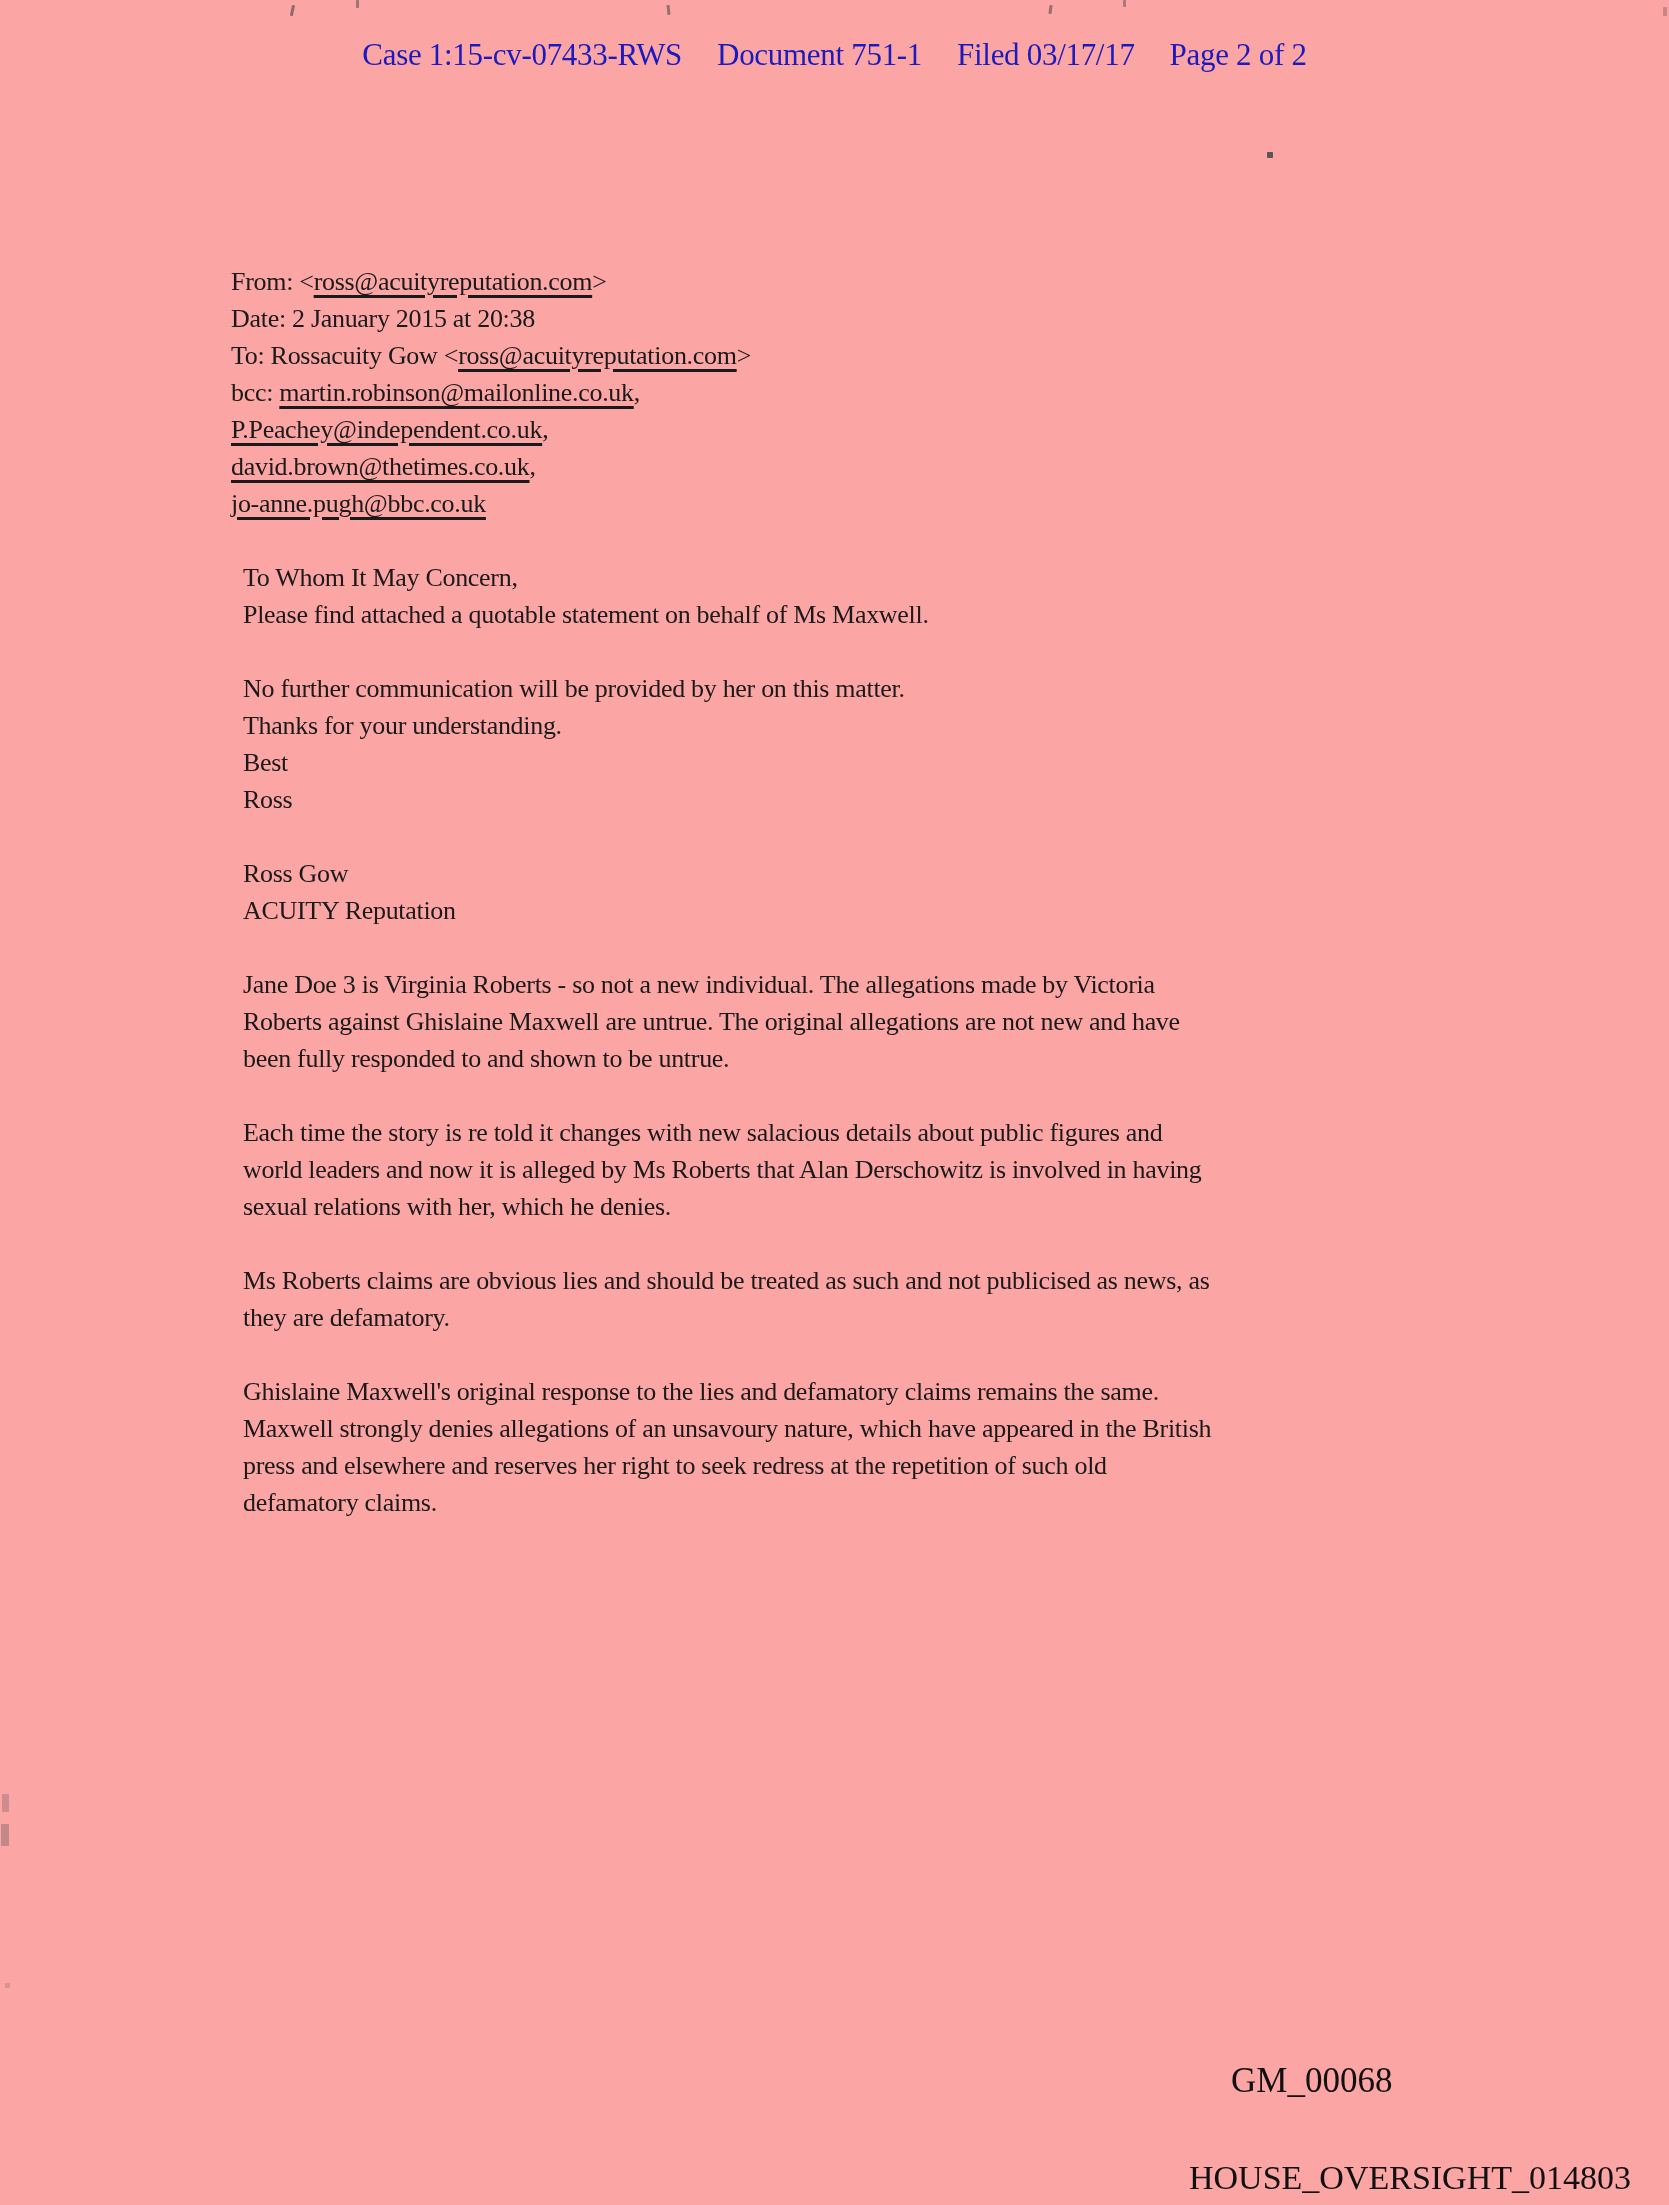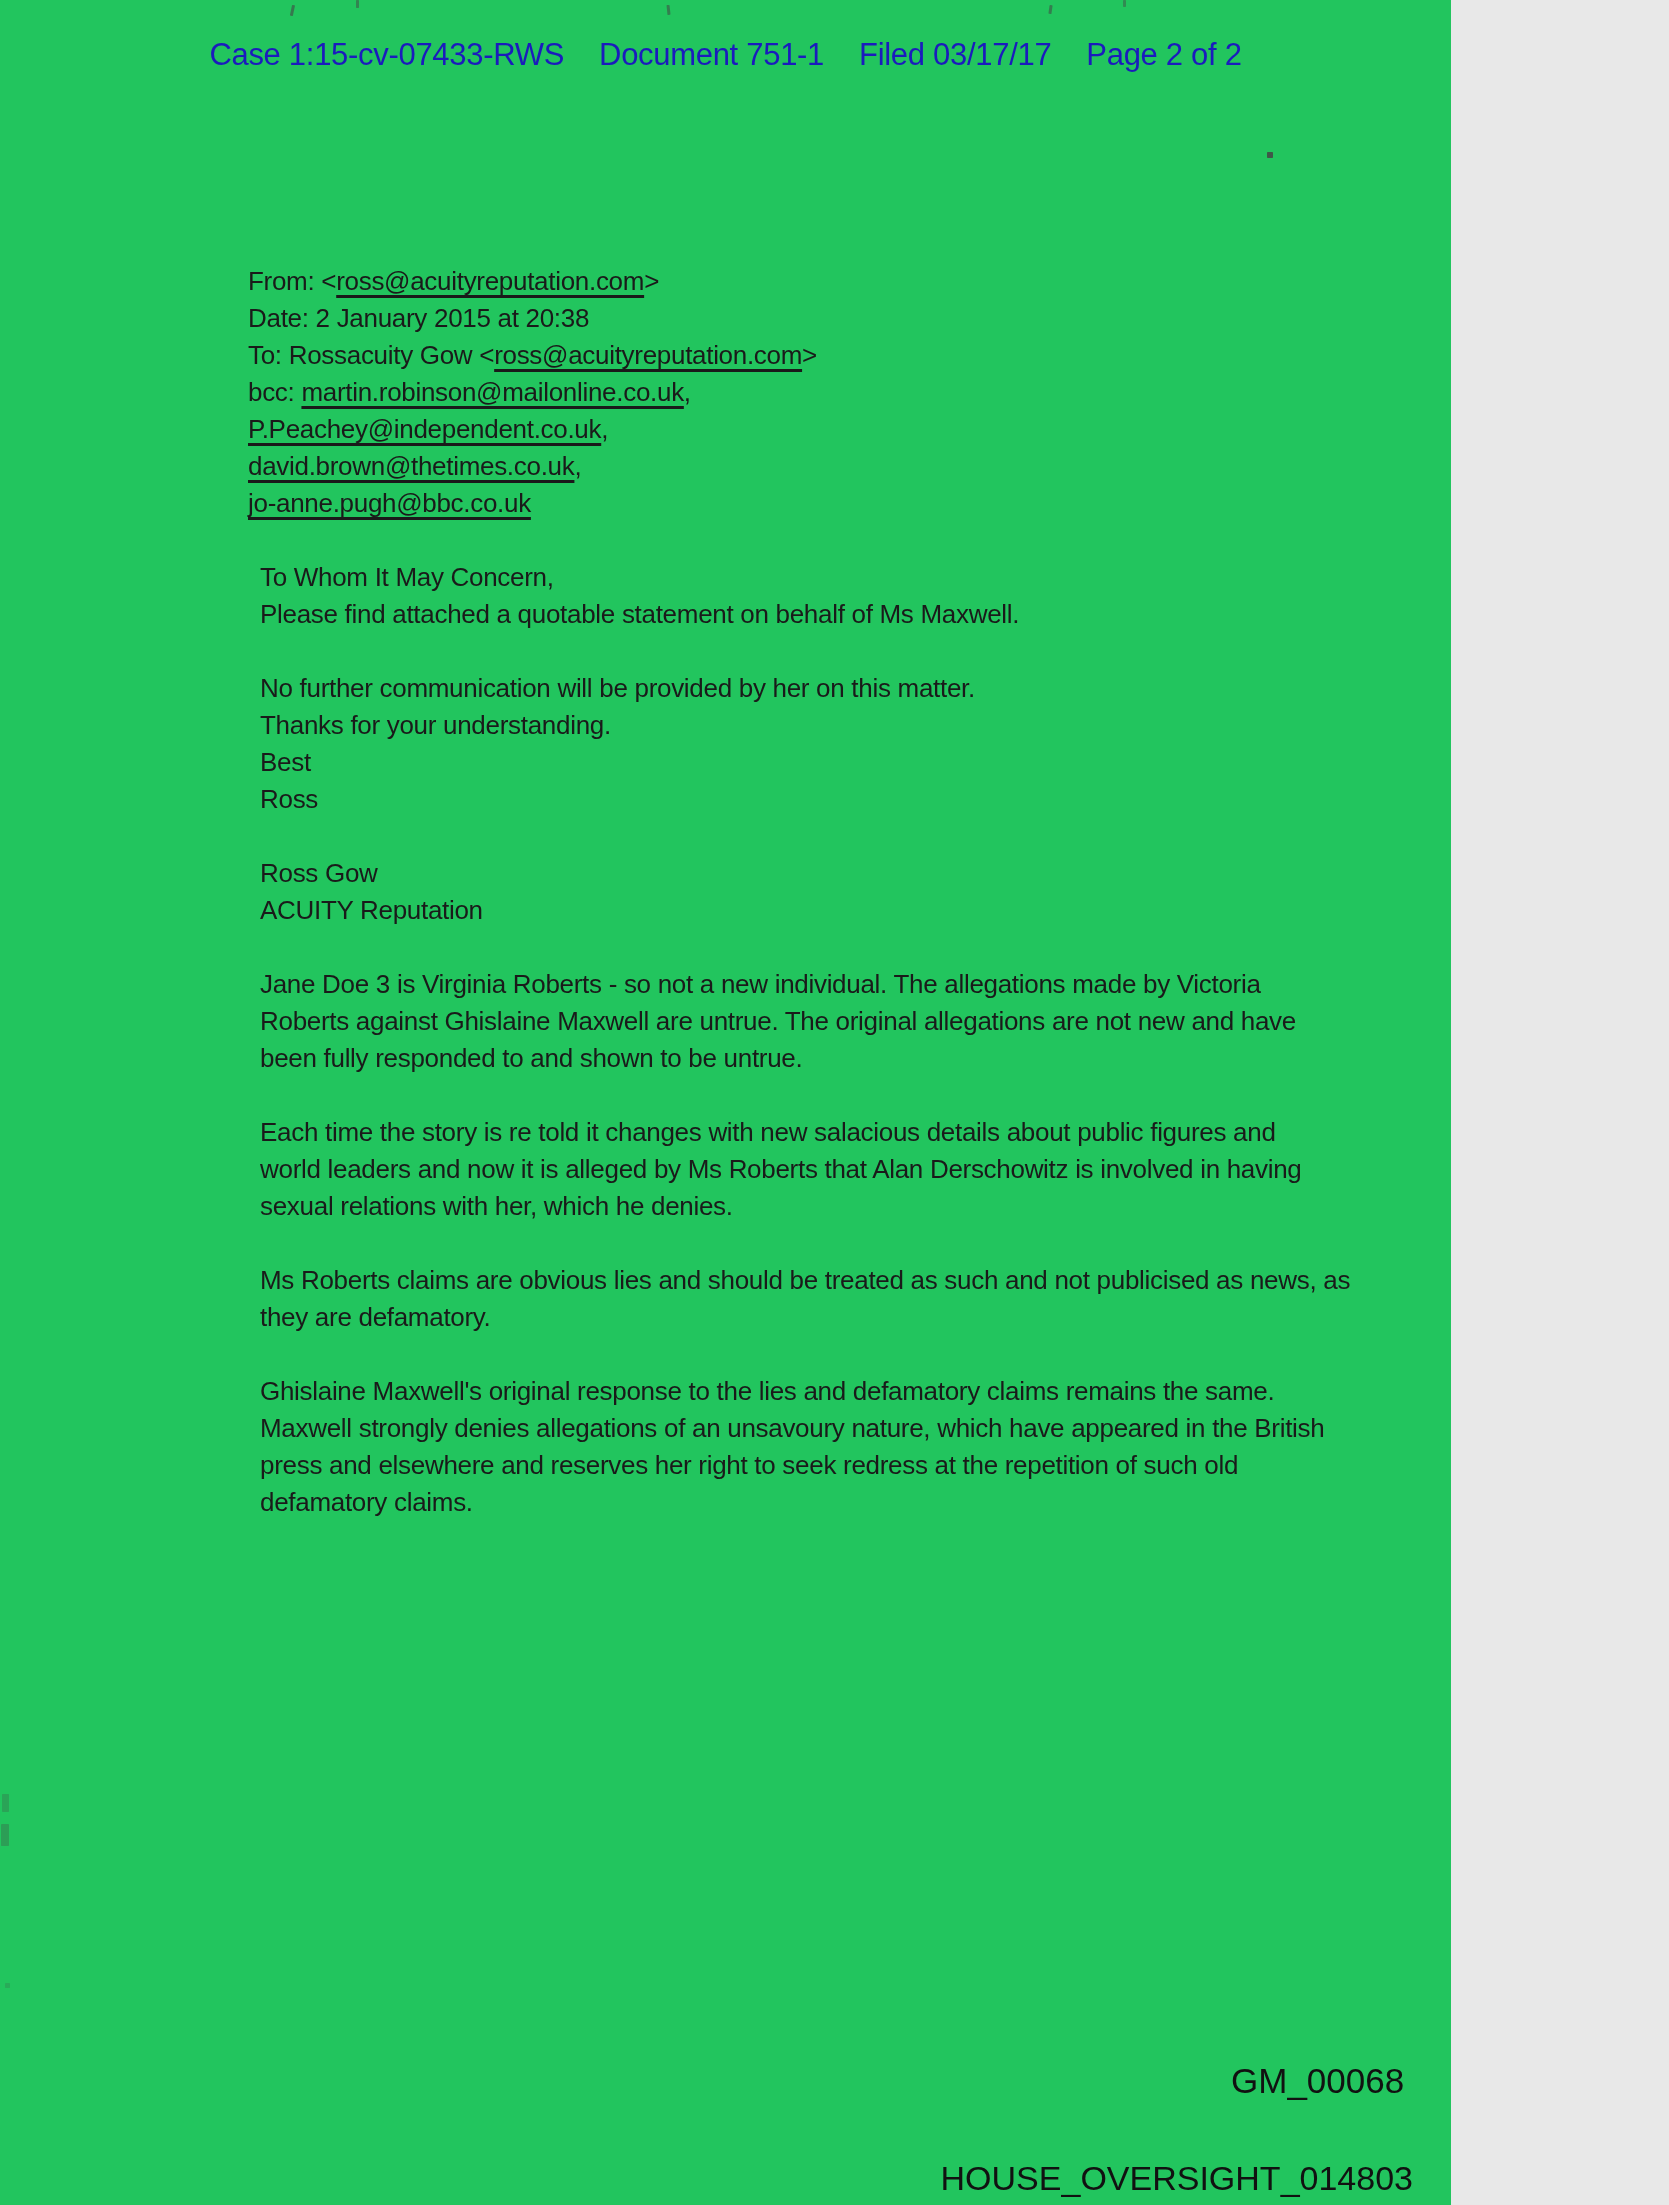--- a/index.html
+++ b/index.html
@@ -1,40 +1,40 @@
 <!DOCTYPE html>
 <html style="--accent: #1b1bbd;font-size:10.5px"><head>
 <meta charset="utf-8">
 <style>
   html, body { margin: 0; padding: 0; background: #e8e8e8; }
   .page {
     position: relative;
-    width: 1451px;
+    width: 1669px;
     height: 2205px;
-    background: #22c55e;
-    font-family: Liberation Sans, sans-serif;
+    background: #fca5a5;
+    font-family: Liberation Serif, serif;
     color: #1a1a1a;
     overflow: hidden;
   }
   .court-header {
     position: absolute;
     top: 37px;
     left: 0;
     width: 100%;
     display: flex;
     justify-content: center;
     gap: 35px;
     font-size: 31px;
     letter-spacing: -0.3px;
     color: var(--accent, #1b1bbd);
     white-space: nowrap;
   }
   .content {
     position: absolute;
-    left: 248px;
+    left: 231px;
     top: 263px;
     width: 1414px;
     font-size: 26px;
     line-height: 37px;
     letter-spacing: -0.3px;
   }
   .hline { white-space: nowrap; }
   .u {
     text-decoration: underline;
     text-decoration-thickness: 2.6px;

